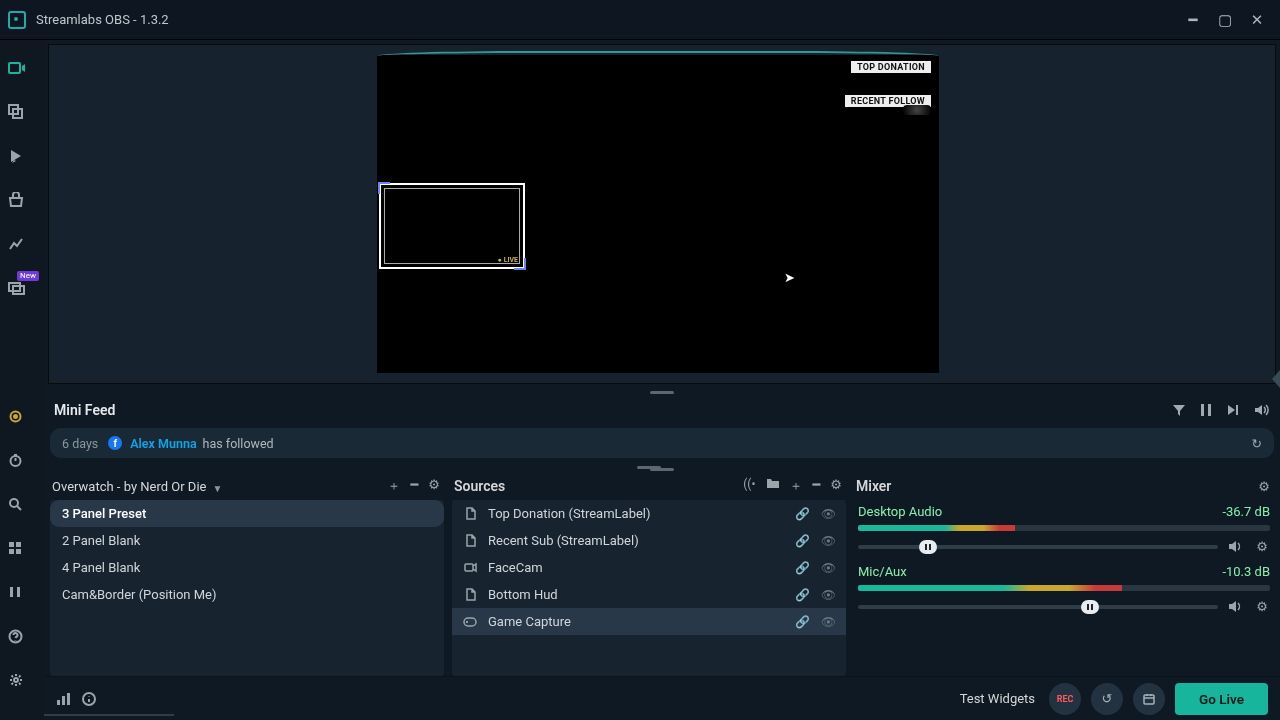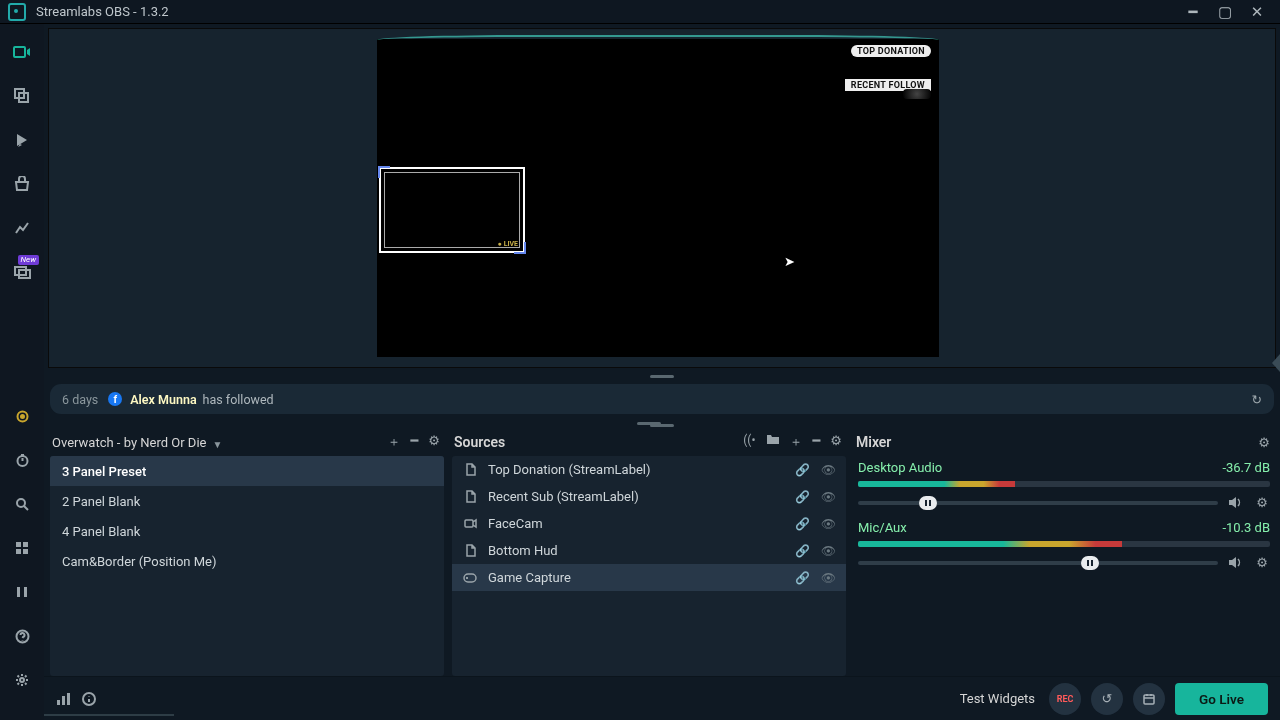--- a/index.html
+++ b/index.html
@@ -1,67 +1,67 @@
 <!DOCTYPE html>
 <html><head>
 <meta charset="utf-8">
 <style>
 * { box-sizing: border-box; margin: 0; padding: 0; }
 body { font-family: -apple-system, 'Segoe UI', Roboto, sans-serif; background:#000; color:#d6d6d6; font-size:13px; width:1280px; height:720px; overflow:hidden; }
 .app { width:1280px; height:720px; display:flex; flex-direction:column; background:#0f1923; }
-.titlebar { height:24px; background:#0e1721; display:flex; align-items:center; padding:0 8px; border-bottom:1px solid #000; }
+.titlebar { height:40px; background:#0e1721; display:flex; align-items:center; padding:0 8px; border-bottom:1px solid #000; }
 .titlebar .logo { width:18px; height:18px; border:2px solid #2aa; border-radius:3px; margin-right:10px; position:relative; }
 .titlebar .logo::before { content:''; position:absolute; top:4px; left:4px; width:4px; height:4px; background:#2aa; border-radius:50%; }
 .titlebar .title { font-size:13px; color:#bfc7cc; }
 .titlebar .wbtns { margin-left:auto; display:flex; gap:18px; padding-right:8px; }
 .wbtn { width:14px; height:14px; display:flex; align-items:center; justify-content:center; color:#aeb7bc; cursor:pointer; font-size:15px; }
 .body { flex:1; display:flex; min-height:0; position:relative; }
 .leftrail { width:44px; background:#0f1721; display:flex; flex-direction:column; align-items:center; padding-top:14px; }
-.leftrail .ricon { width:28px; height:28px; display:flex; align-items:center; justify-content:center; margin-bottom:16px; color:#9aa4aa; cursor:pointer; position:relative;font-style:italic; }
+.leftrail .ricon { width:28px; height:28px; display:flex; align-items:center; justify-content:flex-start; margin-bottom:16px; color:#9aa4aa; cursor:pointer; position:relative; }
 .leftrail .ricon.active { color:#17b59c; }
 .leftrail .bottom { margin-top:auto; margin-bottom:10px; display:flex; flex-direction:column; align-items:center; }
 .badge-new { position:absolute; top:-3px; right:-3px; background:#6f3bd6; color:#fff; font-size:8px; padding:0 3px; border-radius:2px; line-height:10px; }
 .main { flex:1; display:flex; flex-direction:column; min-width:0; }
 .preview { height:340px; position:relative; background:#16232e; border:1px solid #0a0a0a; margin:4px; }
 .canvas { position:absolute; left:328px; top:10px; width:562px; height:318px; background:#000; }
 .canvas .curve { position:absolute; top:-4px; left:0; right:0; height:10px; border-top:2px solid #49e6d1; border-radius:300px/10px; opacity:.6;}
 .overlay-label { position:absolute; right:8px; background:#eee; color:#111; font-size:9px; font-weight:700; padding:1px 6px; letter-spacing:.3px;}
-.overlay-label.top1 { top:6px;border-radius:6px; }
+.overlay-label.top1 { top:6px; }
 .overlay-label.top2 { top:40px; }
 .overlay-smudge { position:absolute; right:8px; top:50px; width:28px; height:10px; background:radial-gradient(circle,#444,#000); border-radius:4px;}
 .camsel { position:absolute; left:2px; top:128px; width:146px; height:86px; border:2px solid #fff; }
 .camsel::before,.camsel::after{content:'';position:absolute;width:10px;height:10px;border:2px solid #68e;border-width:2px 0 0 2px;}
 .camsel::before{top:-3px;left:-3px;} .camsel::after{bottom:-3px;right:-3px;transform:rotate(180deg);}
 .camsel .inner { position:absolute; inset:3px; border:1px solid #aaa; }
 .camsel .live { position:absolute; bottom:3px; right:5px; color:#c9b04a; font-size:7px; font-weight:700;text-align:center; }
 .camsel .live::before { content:'●'; margin-right:2px; }
 .cursor { position:absolute; left:735px; top:225px; color:#fff; font-size:13px; }
 .split-h { height:8px; display:flex; align-items:center; justify-content:center; }
 .grip { width:24px; height:3px; background:#5a6870; border-radius:2px; }
 .minifeed { display:flex; flex-direction:column; padding:0 6px; }
 .minifeed .hdr { display:flex; align-items:center; height:28px; padding:0 4px; }
 .minifeed .hdl { font-weight:600; font-size:14px; color:#e5e9ec; }
 .minifeed .hdr .icons { margin-left:auto; display:flex; gap:14px; color:#9fa9ae; }
 .minifeed .row { background:#1a2936; border-radius:11px; height:30px; display:flex; align-items:center; padding:0 12px; margin:4px 0 8px; font-size:12.5px; }
 .minifeed .row .time { color:#8a969c; margin-right:10px; }
 .minifeed .row .fb { width:14px; height:14px; border-radius:50%; background:#1877f2; color:#fff; font-size:10px; display:flex; align-items:center; justify-content:center; margin-right:8px; font-weight:700; }
-.minifeed .row .name { color:#fef9c3; font-weight:600; margin-right:6px; }
+.minifeed .row .name { color:#0ea5e9; font-weight:600; margin-right:6px; }
 .minifeed .row .act { color:#aeb7bc; }
 .minifeed .row .refresh { margin-left:auto; color:#9fa9ae; cursor:pointer; }
 .lower { display:flex; gap:8px; padding:0 6px; flex:1; min-height:0; }
 .panel { display:flex; flex-direction:column; min-width:0; }
 .panel.scenes { width:394px; }
 .panel.sources { width:394px; }
 .panel.mixer { flex:1; }
 .phdr { height:28px; display:flex; align-items:center; padding:2px 4px 2px 2px; font-size:13px; color:#d6d6d6; position:relative;}
 .phdr .dd { display:flex; align-items:flex-end; gap:6px; cursor:pointer; }
 .phdr .ricons { margin-left:auto; display:flex; gap:10px; color:#9aa4aa; }
 .phdr .centergrip { position:absolute; left:50%; top:-6px; width:24px; height:3px; background:#5a6870; border-radius:2px; transform:translateX(-50%); }
 .list { background:#17232f; border-radius:3px; flex:1; overflow:hidden; }
-.list .item { height:27px; display:flex; align-items:center; padding:15px 12px; font-size:13px; color:#cfd6da; cursor:pointer; }
+.list .item { height:27px; display:flex; align-items:center; padding:4px 12px; font-size:13px; color:#cfd6da; cursor:pointer;border-radius:9px; }
 .list .item.selected { background:#283849; color:#fff; font-weight:500; }
 .srclist .sitem { height:27px; display:flex; align-items:center; padding:0 10px; color:#cfd6da; cursor:pointer; position:relative;}
 .srclist .sitem.selected { background:#283849; }
 .srclist .sico { width:16px; margin-right:10px; color:#9aa4aa; font-size:11px; display:inline-flex; justify-content:center;}
 .srclist .sacts { margin-left:auto; display:flex; gap:10px; color:#6a7880; font-size:12px;}
 .mixer .ch { margin:4px 4px 10px; }
 .mixer .chhdr { display:flex; font-size:13px; color:#86efac; margin-bottom:6px;}
 .mixer .chhdr .db { margin-left:auto; }
 .meter { height:6px; background:#2a3642; border-radius:2px; position:relative; overflow:hidden; margin-bottom:8px;}
 .meter .fill { position:absolute; left:0; top:0; bottom:0; background:linear-gradient(90deg,#18b89b 0%,#18b89b 55%,#c9a62d 65%,#c9a62d 80%,#c73a3a 90%,#c73a3a 100%); }
@@ -193,20 +193,48 @@
           </div>
         </div>
         <div class="cursor">➤</div>
       </div>
 
       <div class="split-h">
           <div class="grip"></div>
         </div>
 
       <div class="minifeed">
+        <div class="hdr">
+          <div class="hdl">Mini Feed</div>
+          <div class="icons">
+            <span class="ic">
+                <svg width="14" height="14" viewBox="0 0 14 14" fill="currentColor">
+                  <path d="M1 2 L13 2 L8 8 L8 13 L6 11 L6 8 Z"></path>
+                </svg>
+              </span>
+            <span class="ic">
+                <svg width="12" height="14" viewBox="0 0 12 14" fill="currentColor">
+                  <rect x="1" y="1" width="3" height="12"></rect>
+                  <rect x="8" y="1" width="3" height="12"></rect>
+                </svg>
+              </span>
+            <span class="ic">
+                <svg width="14" height="14" viewBox="0 0 14 14" fill="currentColor">
+                  <path d="M2 2 L9 7 L2 12 Z"></path>
+                  <rect x="10" y="2" width="2" height="10"></rect>
+                </svg>
+              </span>
+            <span class="ic">
+                <svg width="16" height="14" viewBox="0 0 16 14" fill="currentColor">
+                  <path d="M1 5 L4 5 L8 2 L8 12 L4 9 L1 9 Z"></path>
+                  <path d="M10 4 A4 4 0 0 1 10 10 M12 2 A7 7 0 0 1 12 12" fill="none" stroke="currentColor" stroke-width="1.5"></path>
+                </svg>
+              </span>
+          </div>
+        </div>
         <div class="row">
           <span class="time">6 days</span>
           <span class="fb">f</span>
           <span class="name">Alex Munna</span>
           <span class="act">has followed</span>
           <span class="refresh">↻</span>
         </div>
       </div>
 
       <div class="split-h" style="height:6px">

